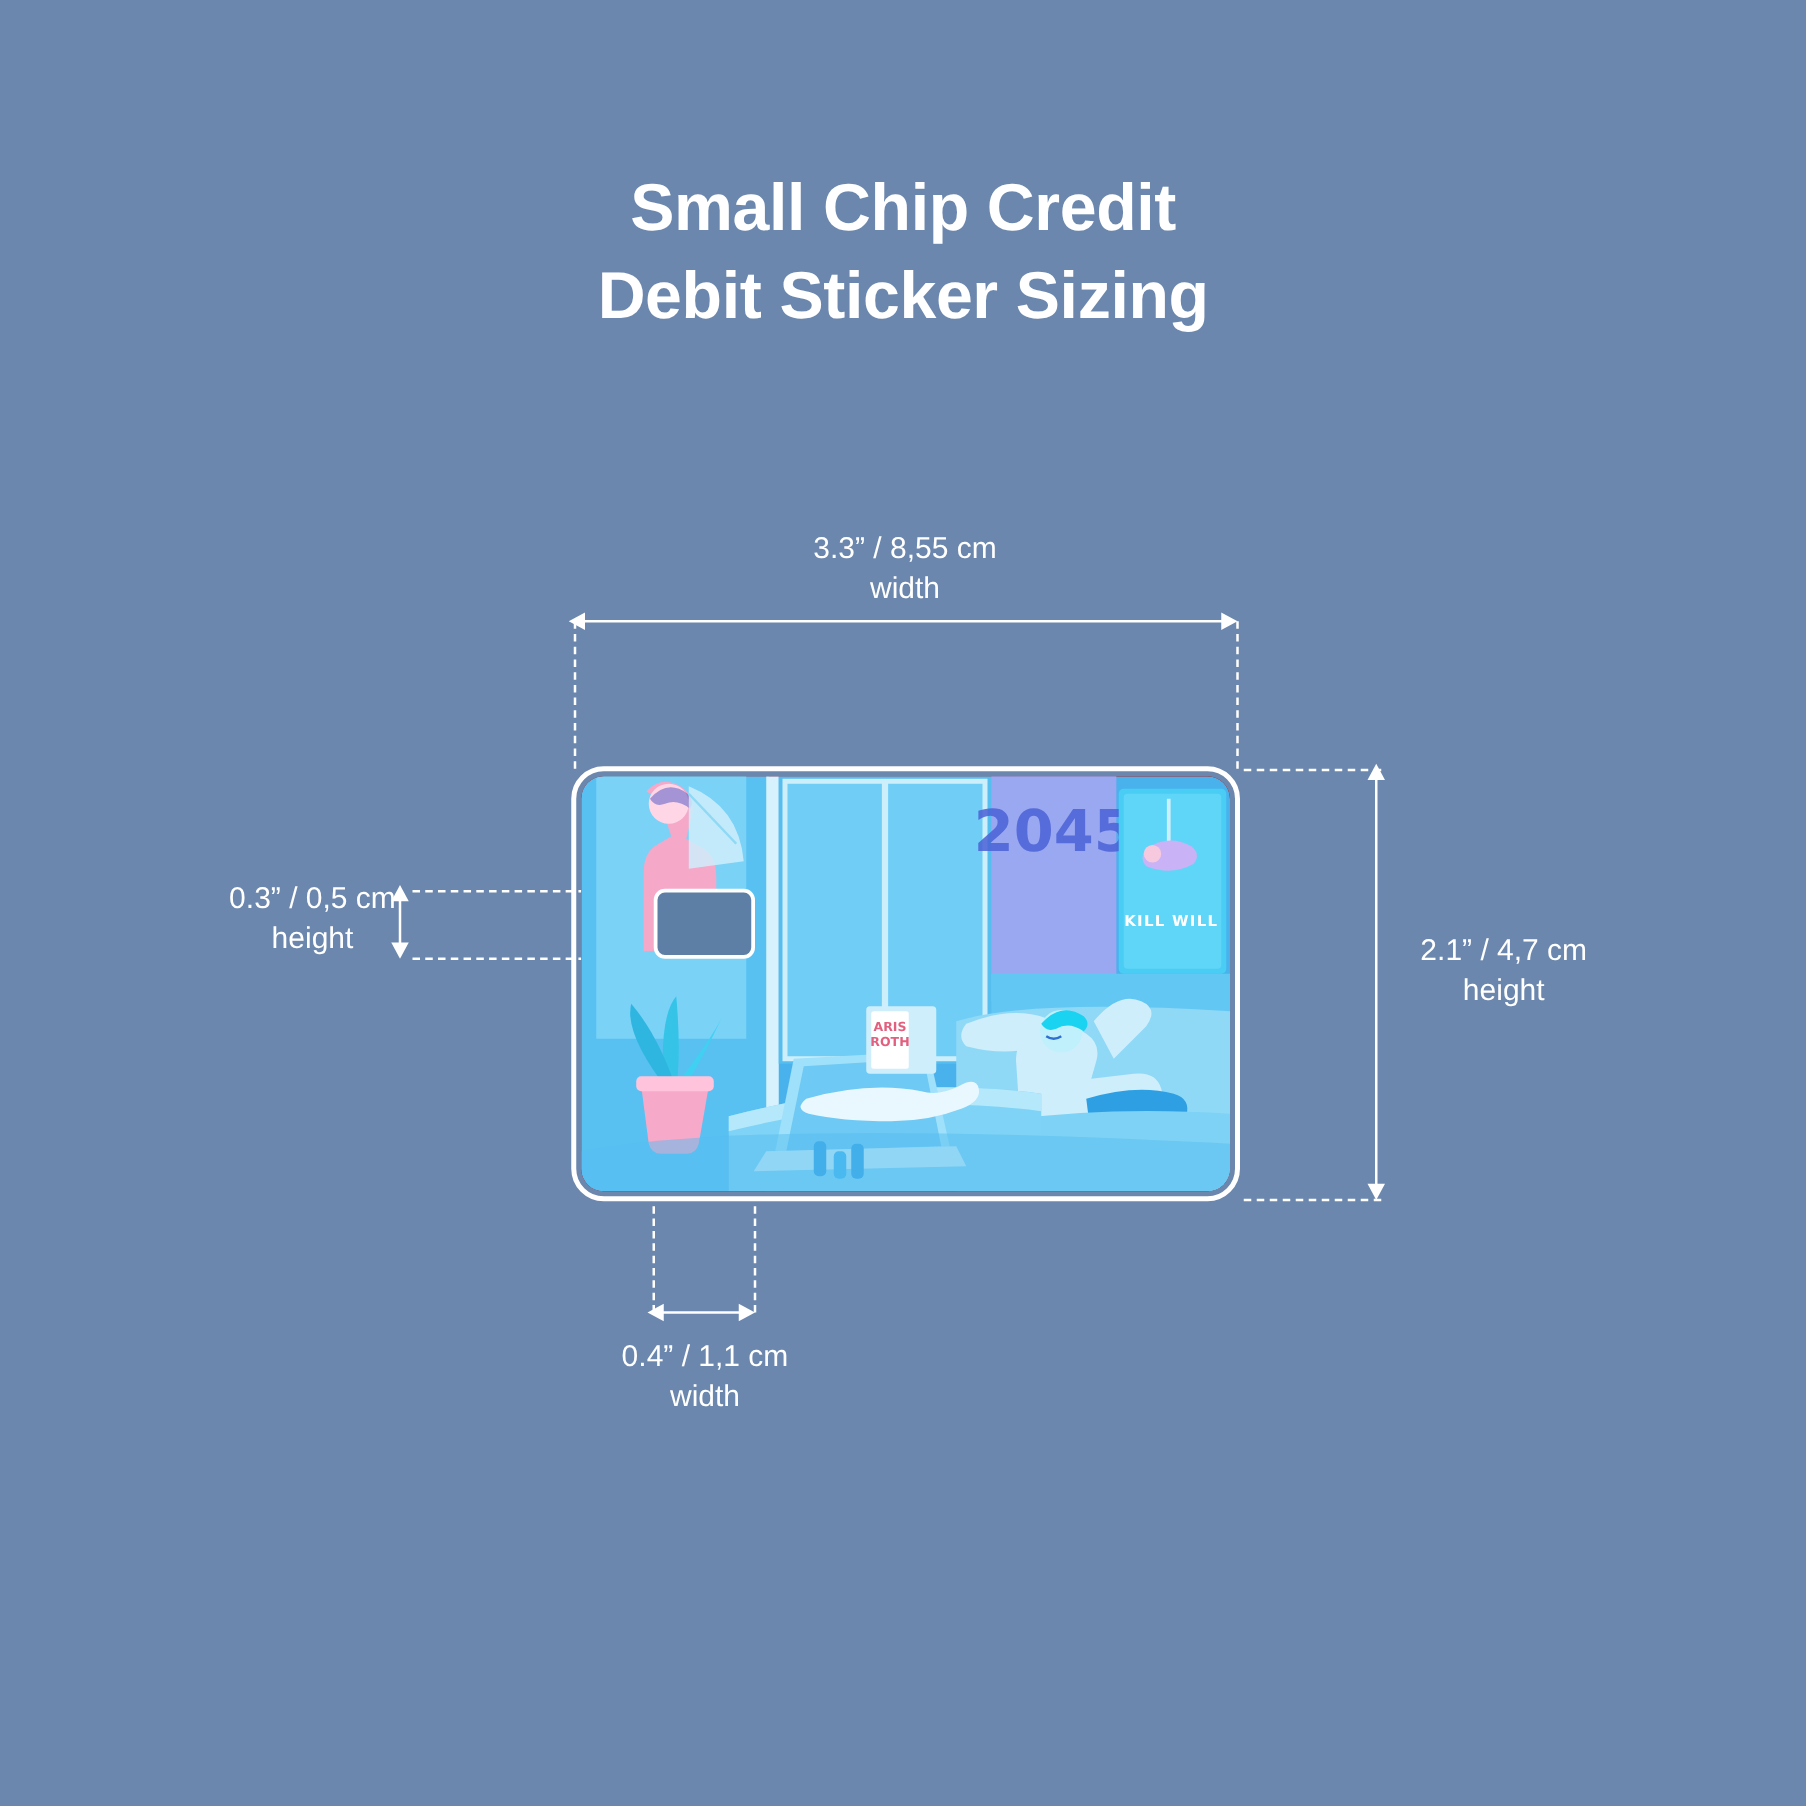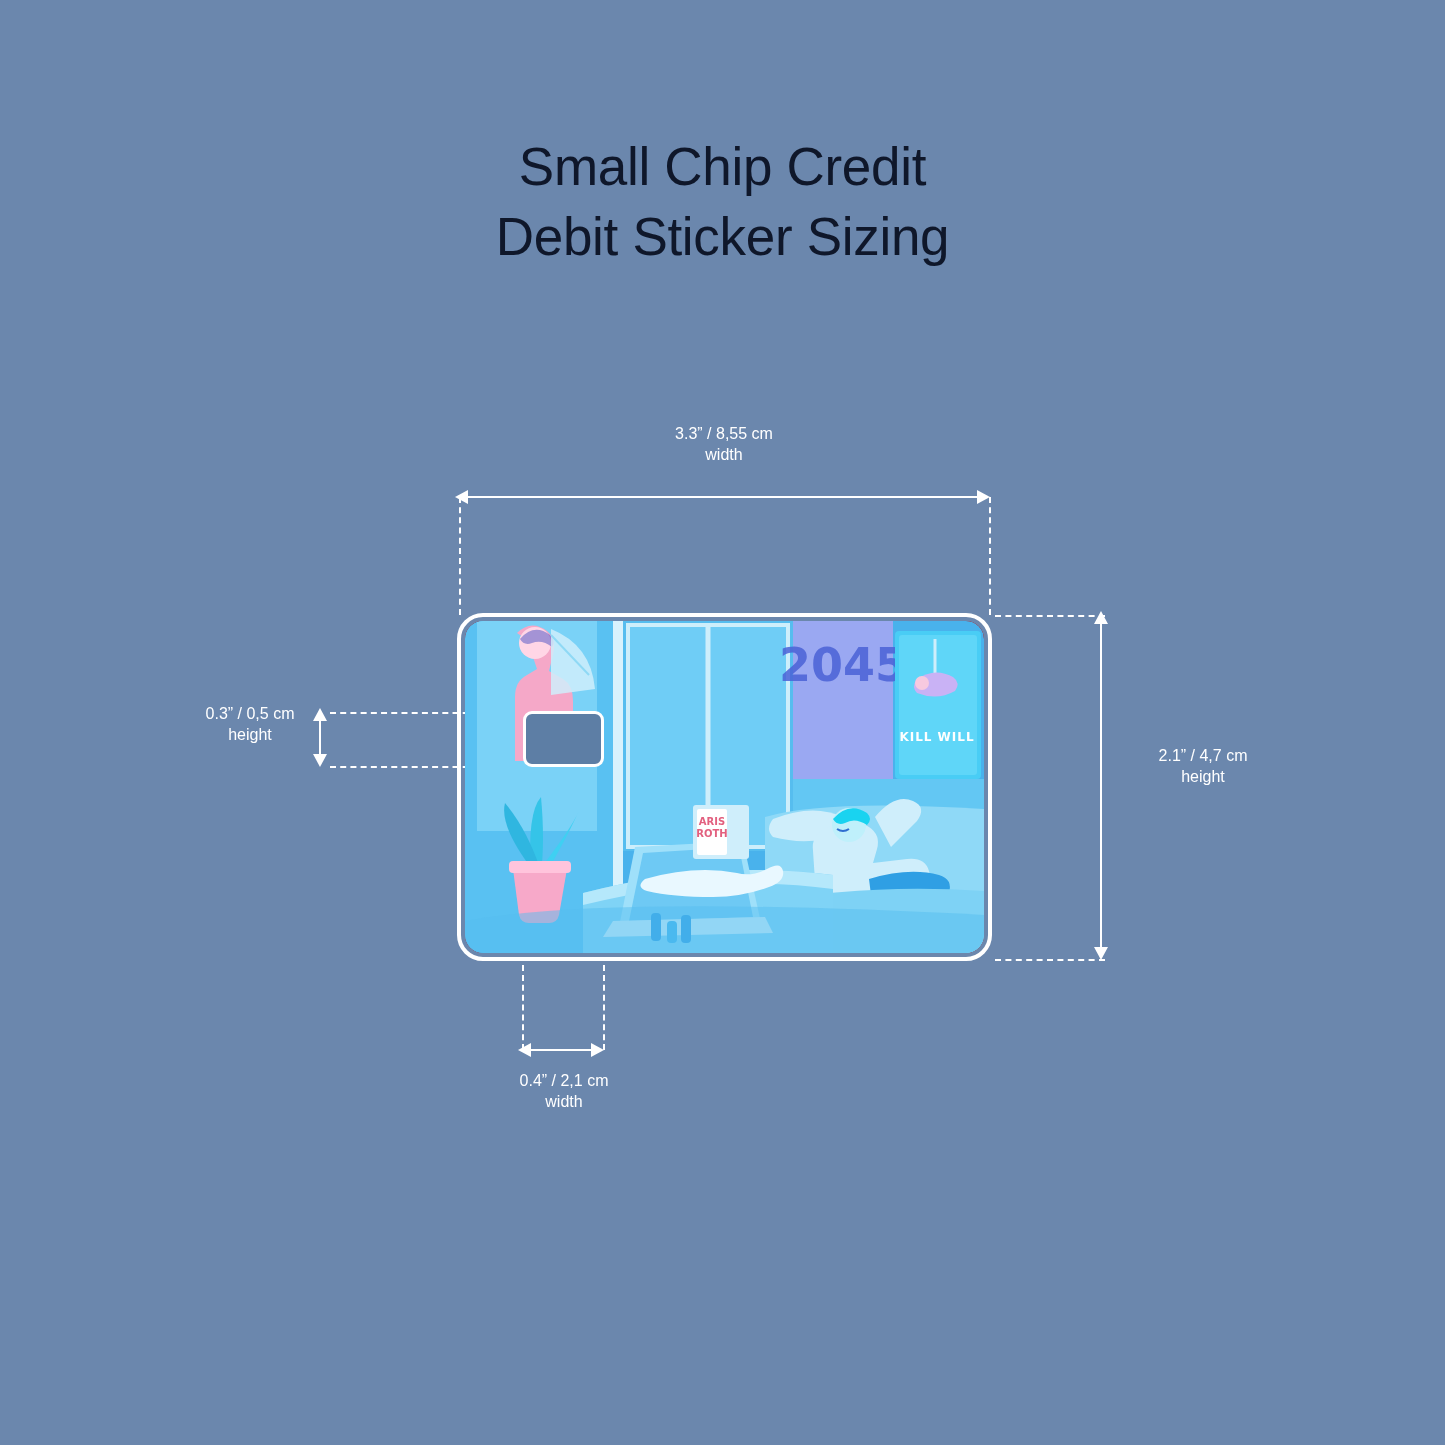--- a/index.html
+++ b/index.html
@@ -21,32 +21,32 @@
   }
 
   
   .title {
     position: absolute;
     left: 0;
     top: 132px;
     width: 1445px;
     text-align: center;
     font-size: 53px;
-    font-weight: 400;
+    font-weight: 700;
     line-height: 1.33;
     letter-spacing: -0.3px;
-    color: #0f172a;
+    color: #ffffff;
     white-space: pre-line;
   }
 
   
   .label {
     position: absolute;
     text-align: center;
-    font-size: 16px;
+    font-size: 24px;
     line-height: 1.32;
     color: #ffffff;
     white-space: pre-line;
     font-weight: 400;
   }
 
   
   .dash-h {
     position: absolute;
     height: 0;
@@ -160,21 +160,21 @@
   <div class="label" style="left:100px; top:703px; width:300px;">0.3” / 0,5 cm
 height</div>
 
   <div class="dash-h" style="left:330px; top:712px; width:200px;"></div>
   <div class="dash-h" style="left:330px; top:766px; width:200px;"></div>
 
   <div class="solid-v" style="left:319px; top:719px; height:41px;"></div>
   <div class="arrow arrow-up" style="left:313px; top:708px;"></div>
   <div class="arrow arrow-down" style="left:313px; top:754px;"></div>
 
-  <div class="label" style="left:414px; top:1070px; width:300px;">0.4” / 2,1 cm
+  <div class="label" style="left:414px; top:1070px; width:300px;">0.4” / 1,1 cm
 width</div>
 
   <div class="dash-v" style="left:522px; top:965px; height:85px;"></div>
   <div class="dash-v" style="left:603px; top:965px; height:85px;"></div>
 
   <div class="solid-h" style="left:529px; top:1049px; width:67px;"></div>
   <div class="arrow arrow-left" style="left:518px; top:1043px;"></div>
   <div class="arrow arrow-right" style="left:591px; top:1043px;"></div>
 
   <div class="card-art">

